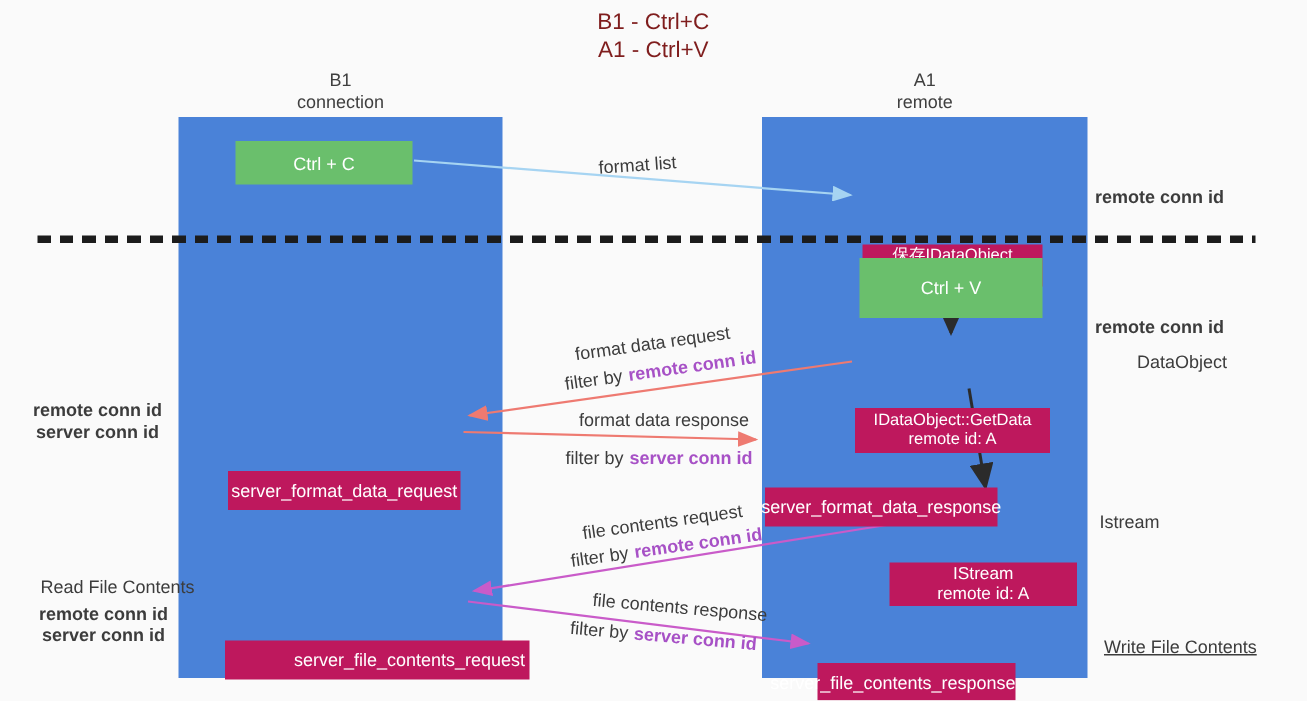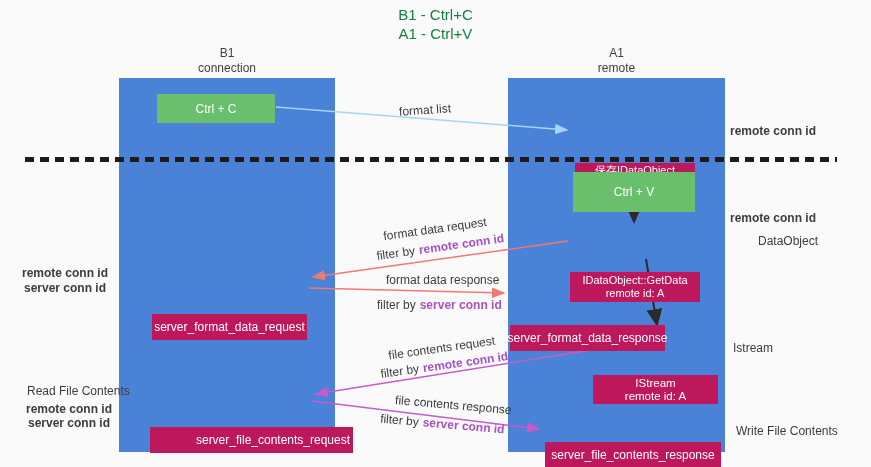--- a/index.html
+++ b/index.html
@@ -4,21 +4,21 @@
 <style>
   html,body { margin:0; padding:0; background:#fafafa; }
   #canvas {
     position:relative; width:871px; height:467px; overflow:hidden;
     background:#fafafa;
     font-family:"Liberation Sans","DejaVu Sans",sans-serif;
     color:#383838;
   }
   .abs { position:absolute; }
 
-  .title-block { left:0; right:0; top:5px; text-align:center; font-size:15px; line-height:19px; color:#15803d; z-index:6; }
+  .title-block { left:0; right:0; top:5px; text-align:center; font-size:15px; line-height:19px; color:#7f1d1d; z-index:6; }
 
   .col-header { top:46px; text-align:center; font-size:12px; line-height:15px; color:#3f3f3f; z-index:6; }
   .col-header.left  { left:119px; width:216px; }
   .col-header.right { left:508px; width:217px; }
 
   .lifeline { top:78px; height:374px; background:#4a82d8; z-index:1; }
   .lifeline.left  { left:119px; width:216px; }
   .lifeline.right { left:508px; width:217px; }
 
   .phase-divider {
@@ -36,21 +36,21 @@
   .node.orange { background:#be185d;margin-top:44px; }
 
   .n-ctrlc   { left:157px; top:94px;  width:118px; height:29px; }
   .n-saveido { left:575px; top:119px; width:120px; height:28px; font-size:11px; line-height:13px; }
   .n-ctrlv   { left:573px; top:172px; width:122px; height:40px; }
   .n-getdata { left:570px; top:228px; width:130px; height:30px; font-size:11px; line-height:13px; }
   .n-freq    { left:152px; top:270px; width:155px; height:26px; }
   .n-fresp   { left:510px; top:281px; width:155px; height:26px; }
   .n-istream { left:593px; top:331px; width:125px; height:29px; font-size:11.5px; line-height:13px; }
   .n-creq    { left:150px; top:383px; width:160px; height:26px;padding-left:43px; }
-  .n-cresp   { left:545px; top:398px; width:176px; height:25px; }
+  .n-cresp   { left:545px; top:398px; width:132px; height:25px;align-items:flex-end; }
 
   .flow-label { z-index:6; font-size:12px; color:#3c3c3c; white-space:nowrap; }
   .rot-neg8 { transform:rotate(-8deg); }
   .rot-neg4 { transform:rotate(-4deg); }
   .rot-pos5 { transform:rotate(5deg); }
   .filter-plain { margin-right:4px; }
   .txt-purple { color:#a751c6; font-weight:bold; }
   .txt-green  { color:#66bb6a; font-weight:bold; }
   .side-label { z-index:6; font-size:12px; white-space:nowrap; color:#3c3c3c; }
   .side-left  { width:90px; text-align:center; }
@@ -167,15 +167,15 @@
   <div class="abs side-label side-left txt-purple" style="left:20px; top:266px;">remote conn id</div>
   <div class="abs side-label side-left txt-green" style="left:20px; top:281px;">server conn id</div>
   <div class="abs side-label" style="left:27px; top:384px;">Read File Contents</div>
   <div class="abs side-label side-left txt-purple" style="left:24px; top:402px;">remote conn id</div>
   <div class="abs side-label side-left txt-green" style="left:24px; top:416px;">server conn id</div>
 
   <div class="abs side-label txt-purple" style="left:730px; top:124px;">remote conn id</div>
   <div class="abs side-label txt-purple" style="left:730px; top:211px;">remote conn id</div>
   <div class="abs side-label" style="left:730px; top:234px;margin-left:28px;">DataObject</div>
   <div class="abs side-label" style="left:733px; top:341px;">Istream</div>
-  <div class="abs side-label" style="left:736px; top:424px;">Write File Contents</div>
+  <div class="abs side-label" style="left:736px; top:424px;text-decoration:underline;">Write File Contents</div>
 
 </div>
 
 </body></html>

